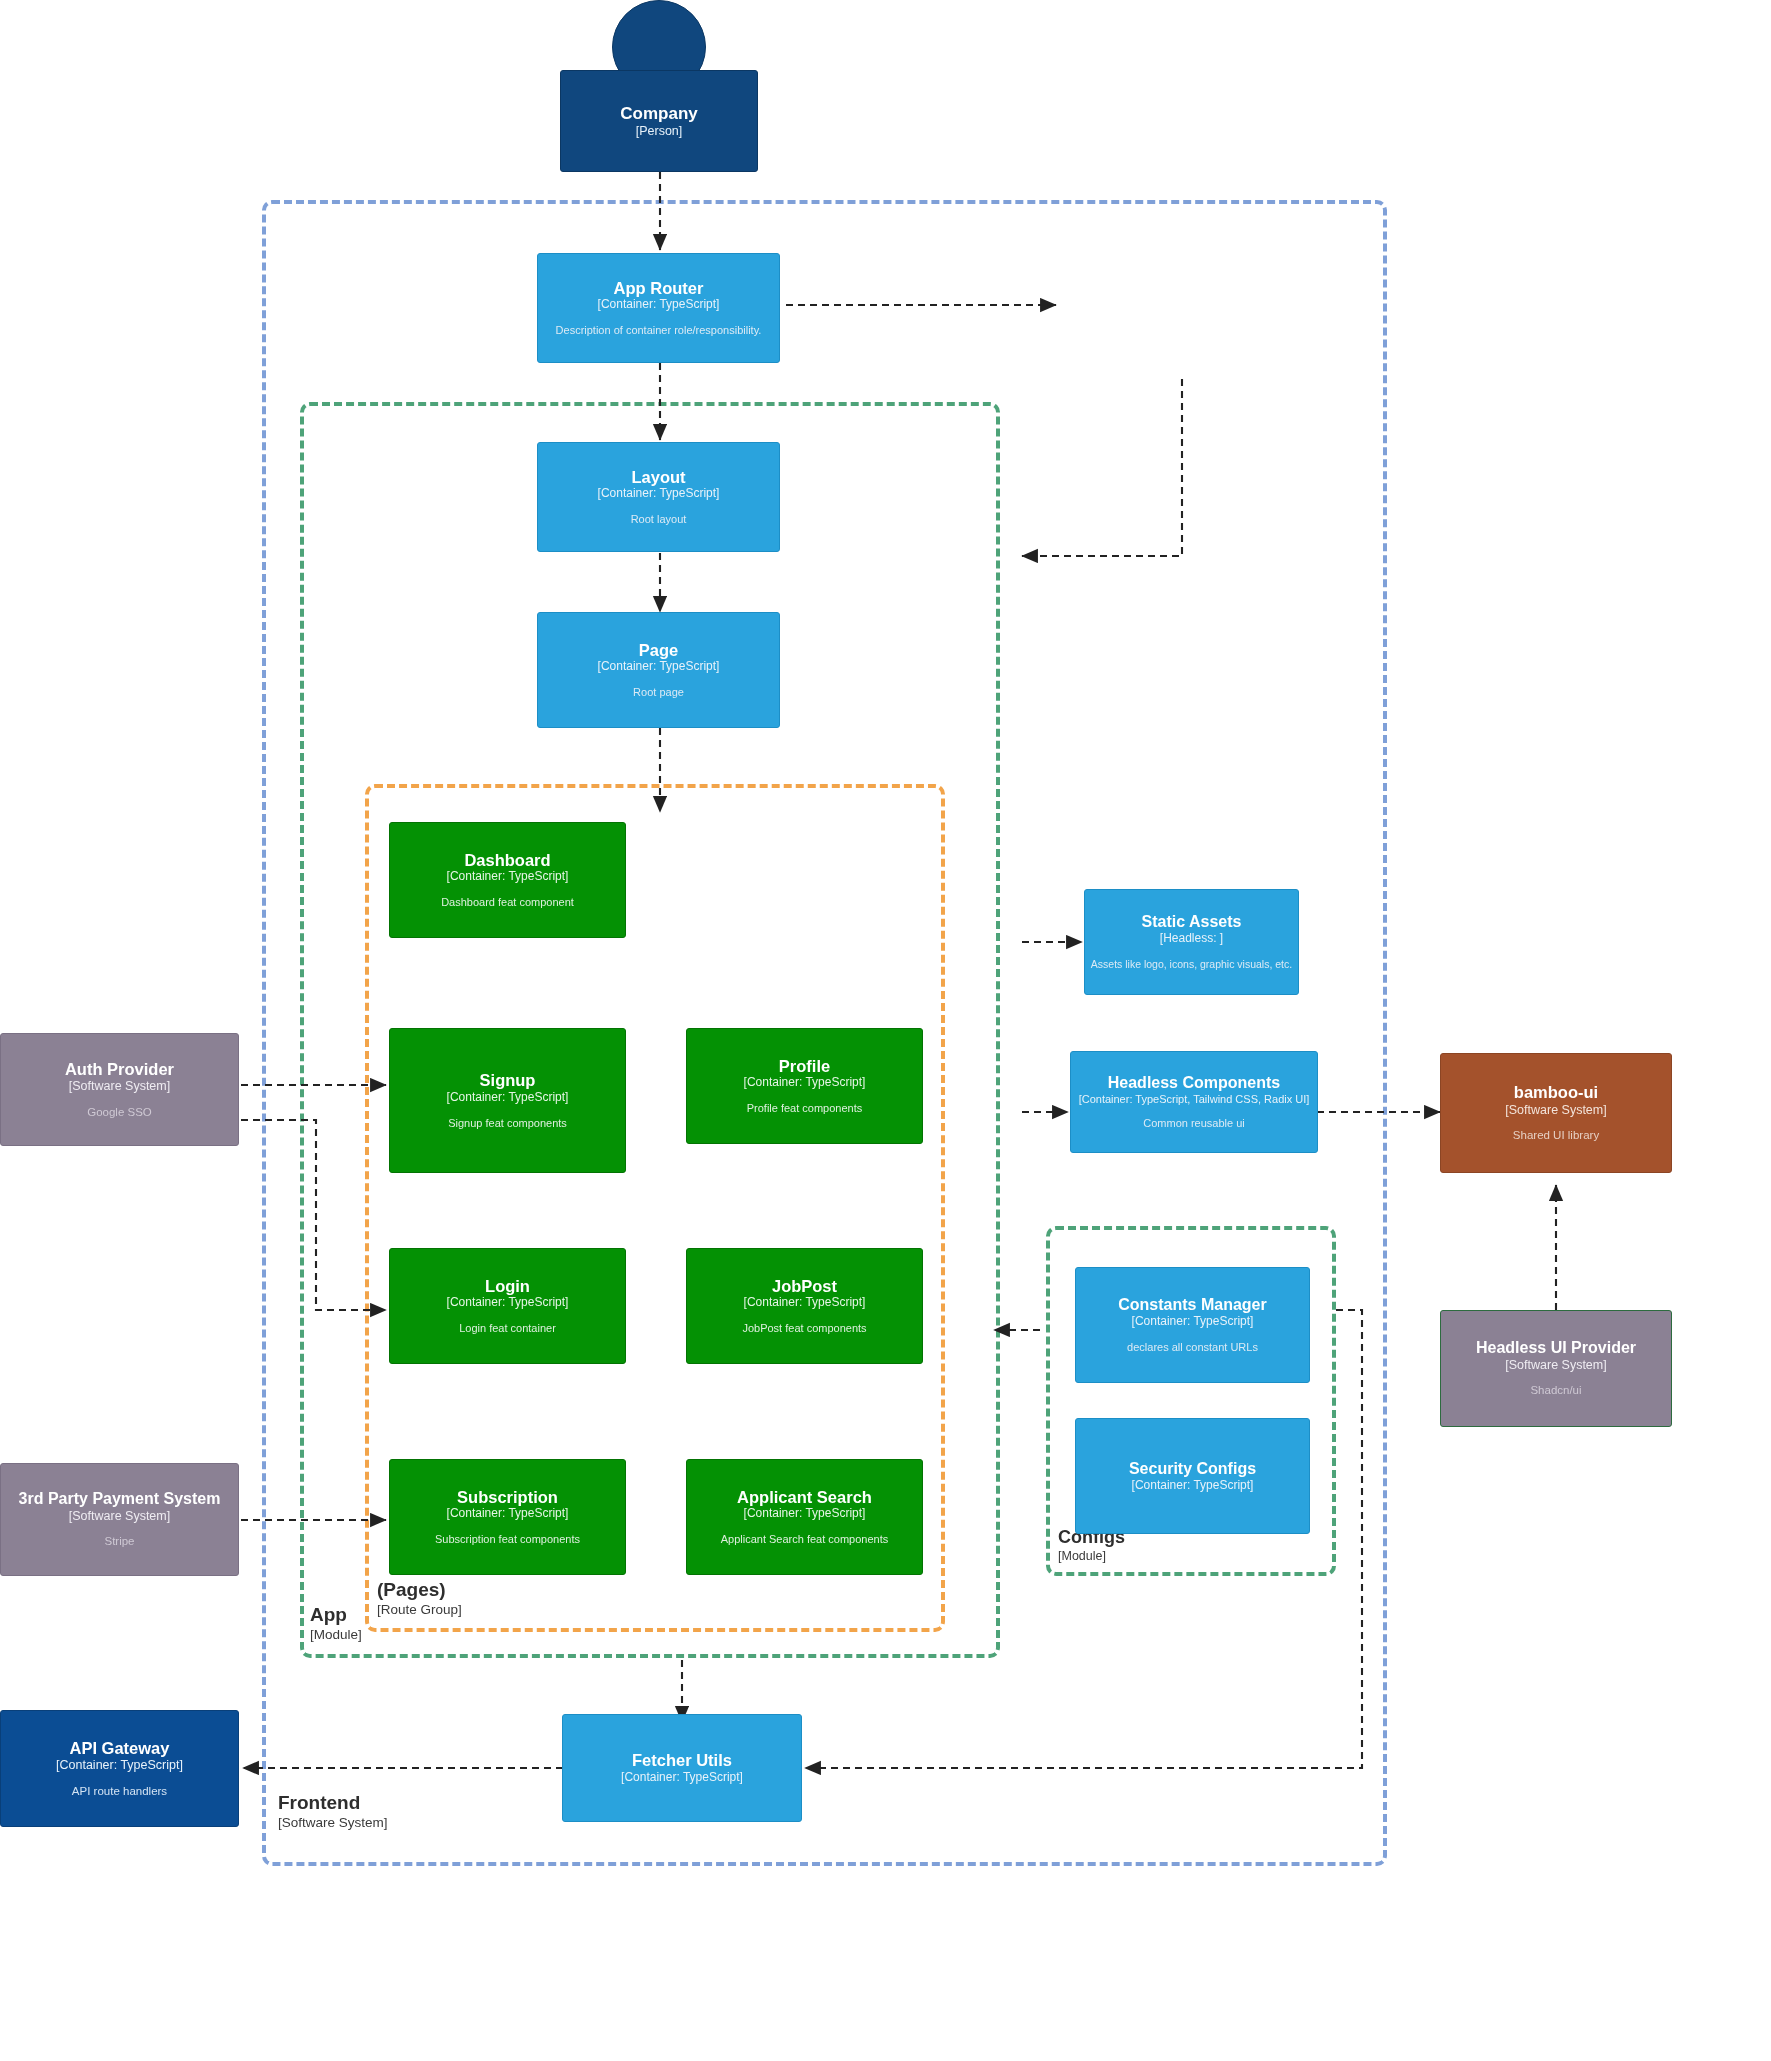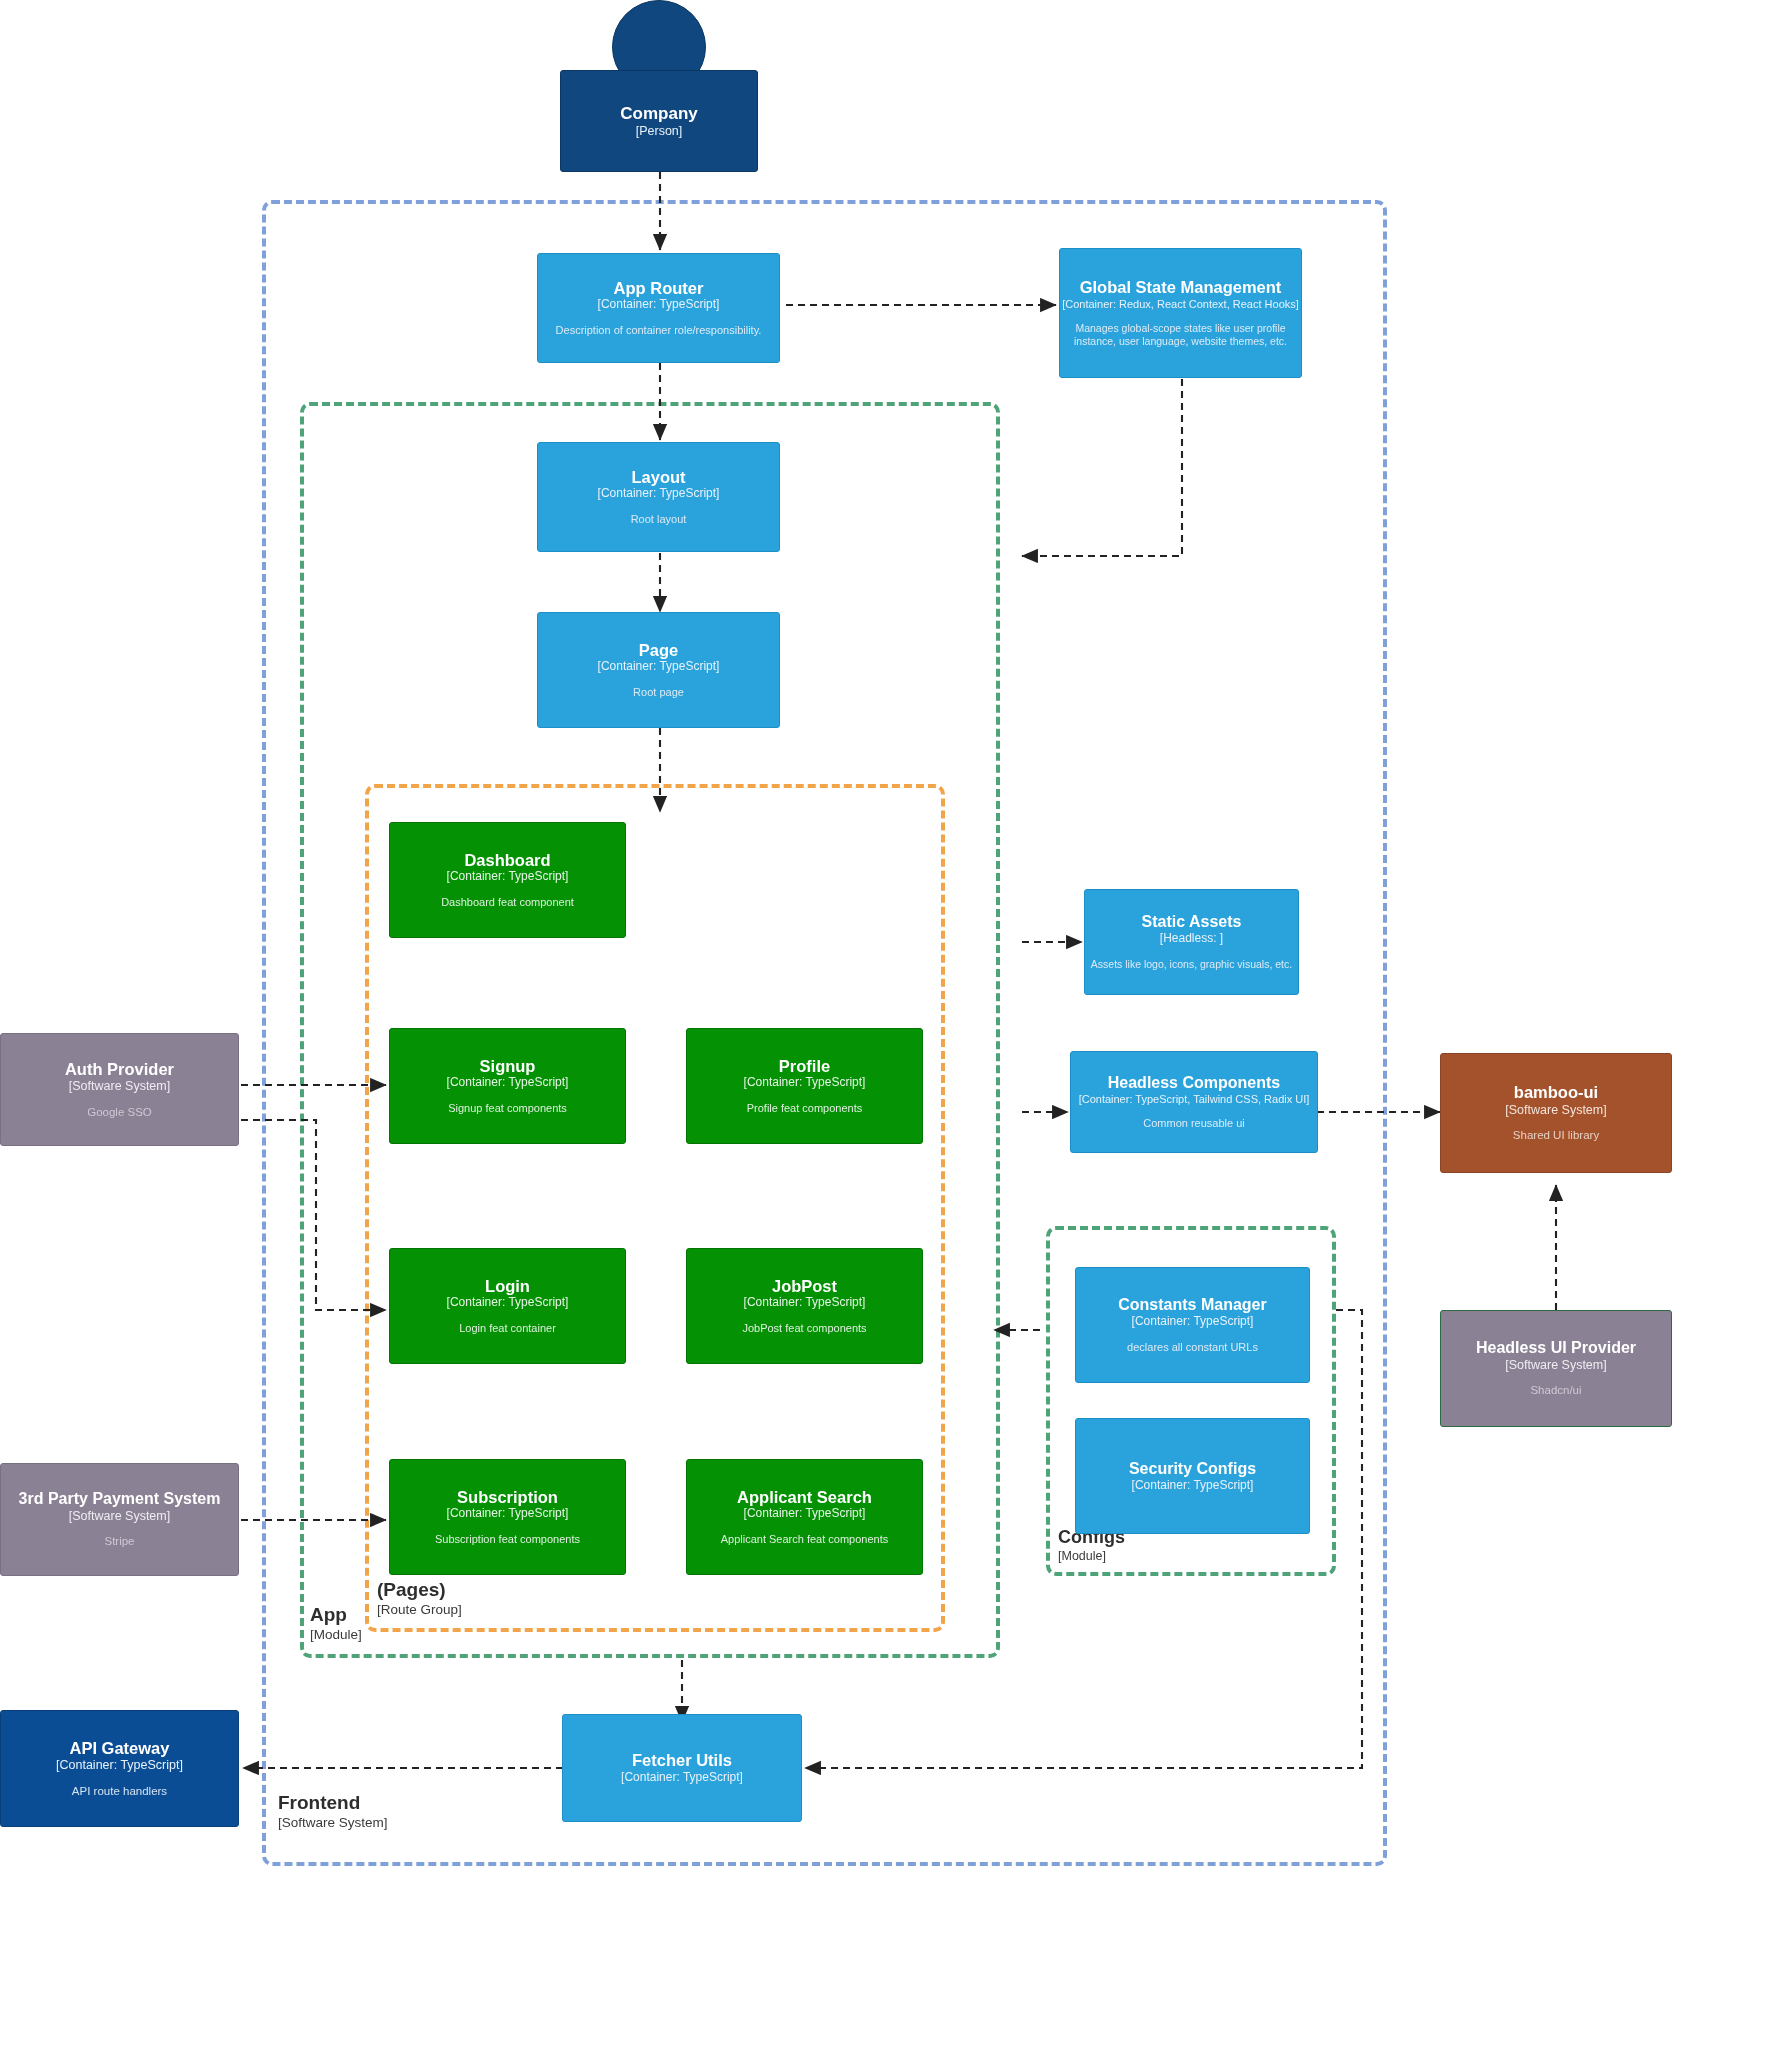--- a/index.html
+++ b/index.html
@@ -123,45 +123,40 @@
     <div class="nm" style="font-size:17px;">Company</div>
     <div class="tech" style="font-size:12.5px;">[Person]</div>
   </div>
 
   <div class="node c-container" style="left:537px;top:253px;width:243px;height:110px;">
     <div class="nm" style="font-size:16.5px;">App Router</div>
     <div class="tech" style="font-size:12px;">[Container: TypeScript]</div>
     <div class="desc" style="font-size:11px;">Description of container role/responsibility.</div>
   </div>
 
-  <div class="node c-container" style="left:1059px;top:248px;width:243px;height:130px;">
-    <div class="nm" style="font-size:16.5px;">Global State Management</div>
-    <div class="tech" style="font-size:11px;">[Container: Redux, React Context, React Hooks]</div>
-    <div class="desc" style="font-size:10.5px;max-width:225px;">Manages global-scope states like user profile instance, user language, website themes, etc.</div>
-  </div>
 
   <div class="node c-container" style="left:537px;top:442px;width:243px;height:110px;">
     <div class="nm" style="font-size:16.5px;">Layout</div>
     <div class="tech" style="font-size:12px;">[Container: TypeScript]</div>
     <div class="desc" style="font-size:11px;">Root layout</div>
   </div>
 
   <div class="node c-container" style="left:537px;top:612px;width:243px;height:116px;">
     <div class="nm" style="font-size:16.5px;">Page</div>
     <div class="tech" style="font-size:12px;">[Container: TypeScript]</div>
     <div class="desc" style="font-size:11px;">Root page</div>
   </div>
 
   <div class="node c-feature" style="left:389px;top:822px;width:237px;height:116px;">
     <div class="nm" style="font-size:16.5px;">Dashboard</div>
     <div class="tech" style="font-size:12px;">[Container: TypeScript]</div>
     <div class="desc" style="font-size:11px;">Dashboard feat component</div>
   </div>
 
-  <div class="node c-feature" style="left:389px;top:1028px;width:237px;height:116px;">
+  <div class="node c-feature" style="left:389px;top:1028px;width:237px;height:145px;">
     <div class="nm" style="font-size:16.5px;">Signup</div>
     <div class="tech" style="font-size:12px;">[Container: TypeScript]</div>
     <div class="desc" style="font-size:11px;">Signup feat components</div>
   </div>
 
   <div class="node c-feature" style="left:686px;top:1028px;width:237px;height:116px;">
     <div class="nm" style="font-size:16.5px;">Profile</div>
     <div class="tech" style="font-size:12px;">[Container: TypeScript]</div>
     <div class="desc" style="font-size:11px;">Profile feat components</div>
   </div>

